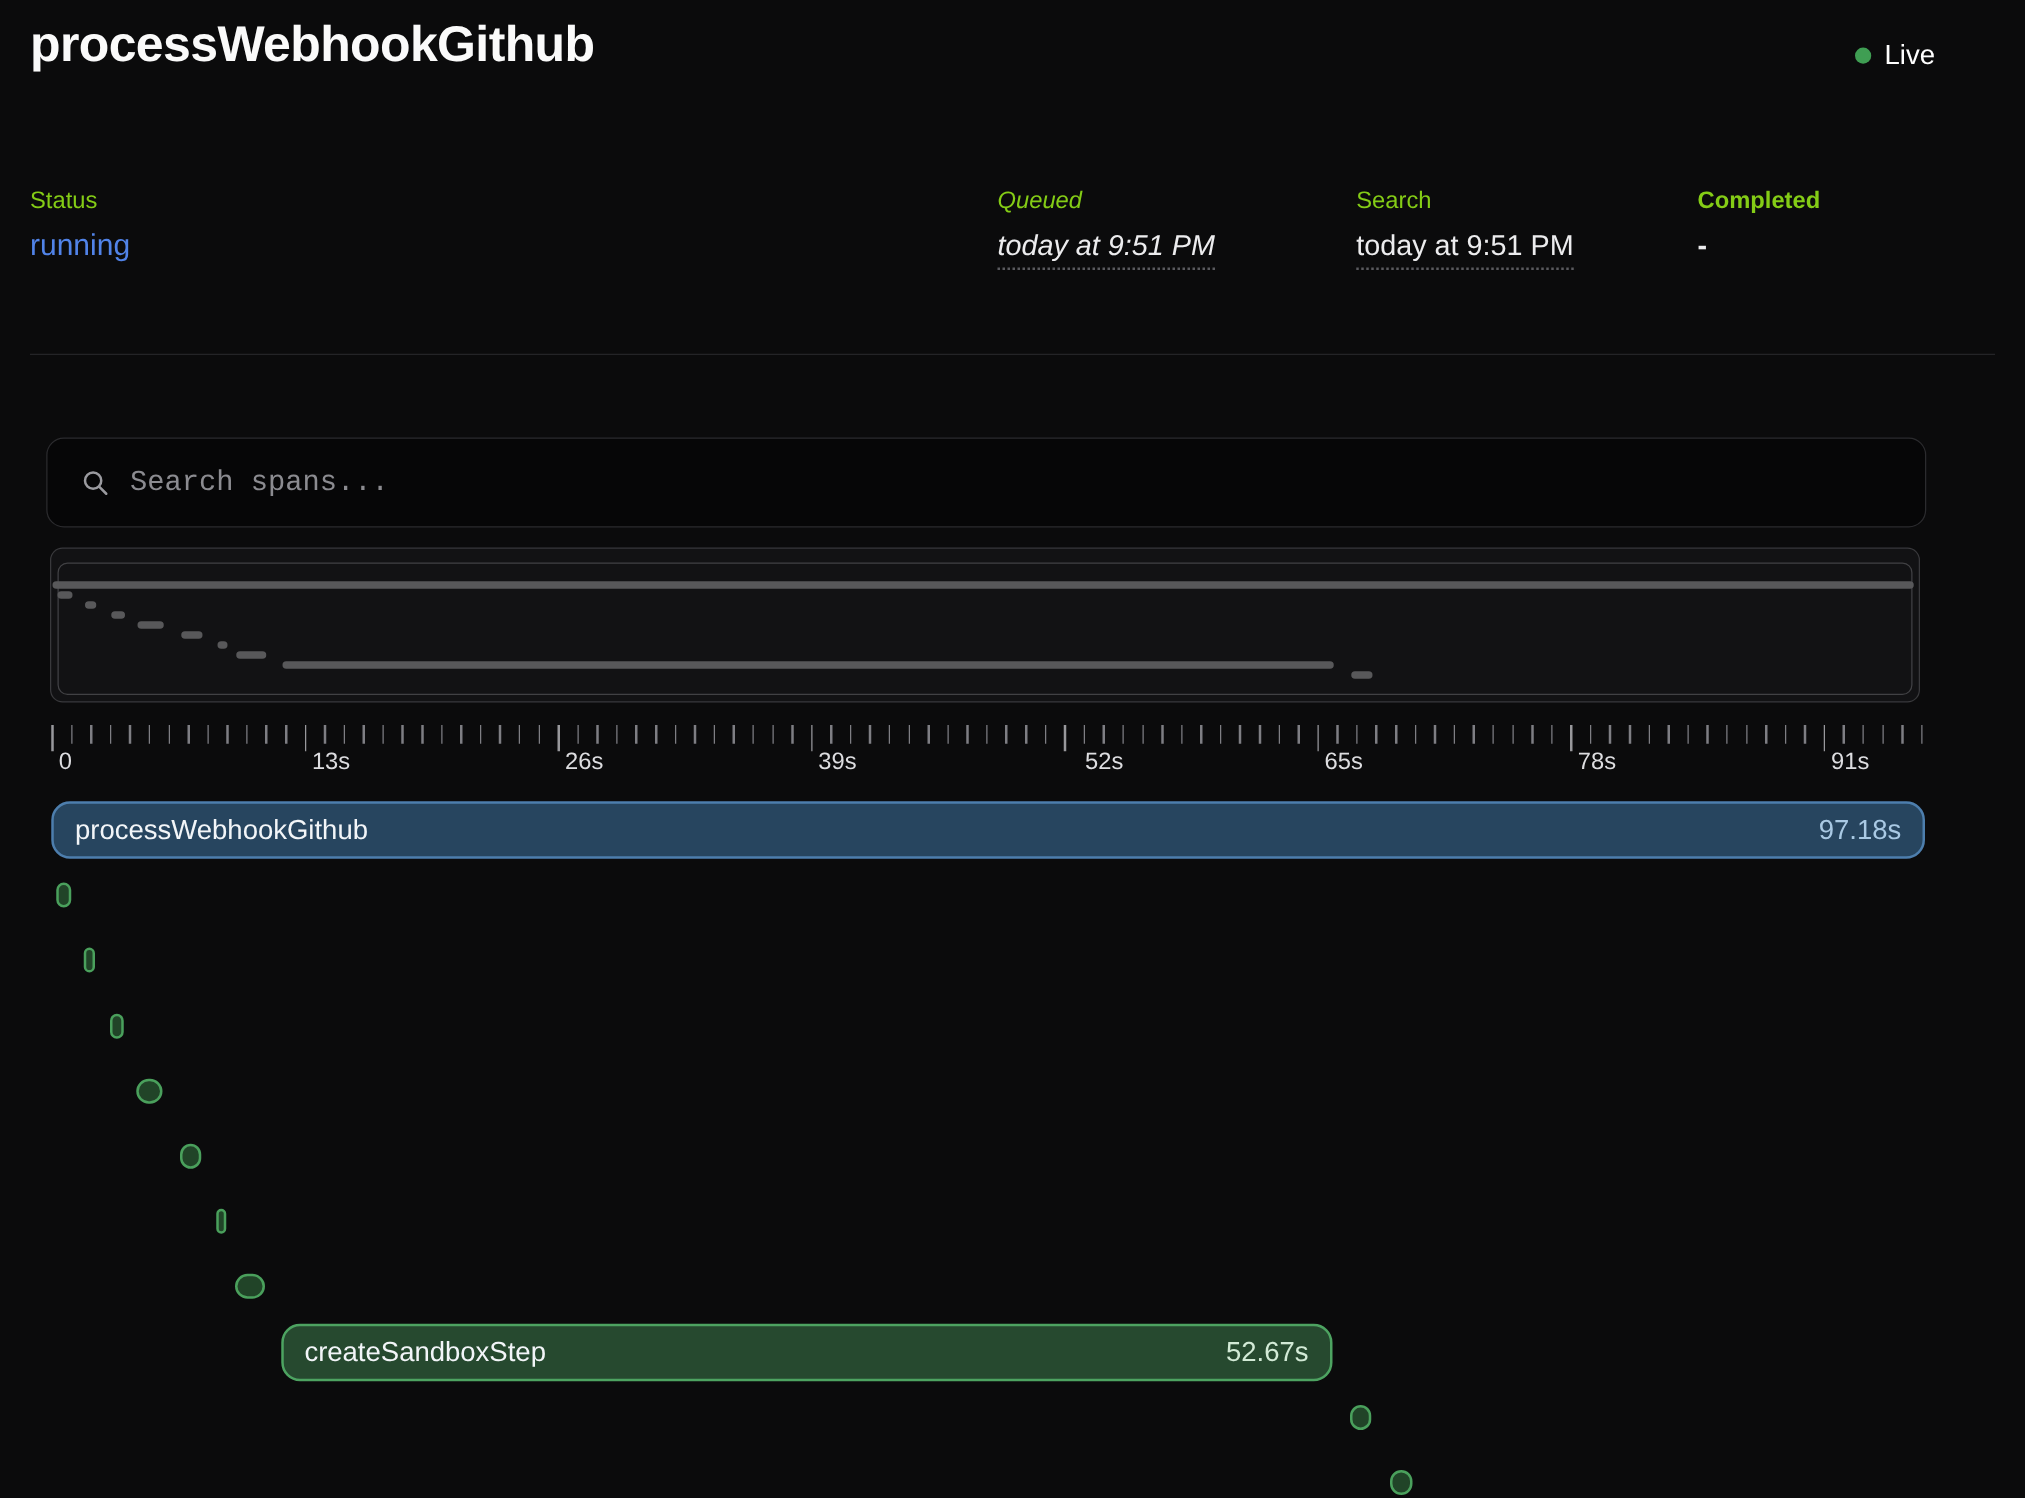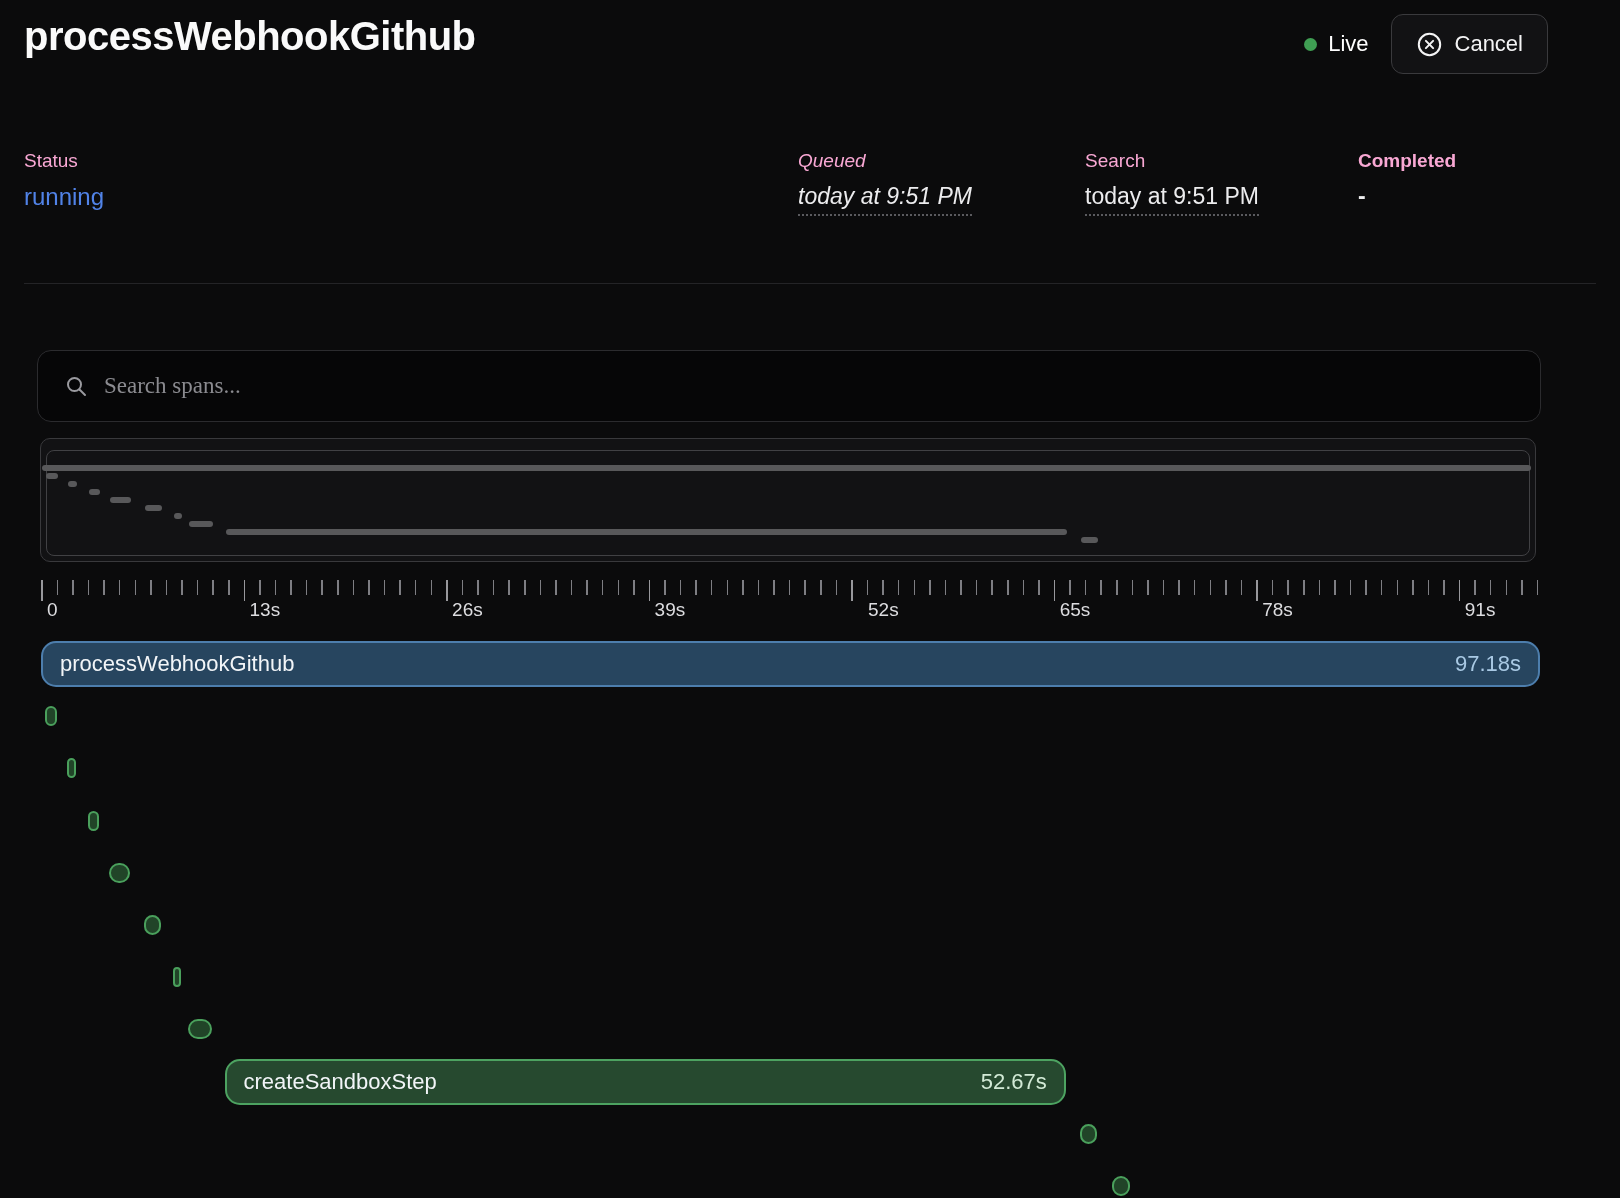--- a/index.html
+++ b/index.html
@@ -25,41 +25,41 @@
   .cancel-btn {
     display:flex; align-items:center; gap:12px;
     height:60px; padding:0 24px;
     background:#121214; border:1.5px solid #3a3a3d; border-radius:12px;
     color:#f4f4f5; font-size:22px; cursor:pointer;
     font-family:"Liberation Sans", sans-serif;
   }
   .cancel-icon { width:27px; height:27px; display:block; }
   
   .meta-col { position:absolute; top:150px; }
-  .meta-label { font-size:19px; color:#f9a8d4; }
+  .meta-label { font-size:19px; color:#84cc16; }
   .meta-value { margin-top:11px; font-size:23px; color:#ececee; }
   .meta-value.dotted { display:inline-block; border-bottom:2px dotted #5a5a5e; padding-bottom:4px; }
   .status-value { color:#5183e8; font-size:24px; }
   .runid-value { font-family:"Liberation Mono","DejaVu Sans Mono",monospace; font-size:26px; letter-spacing:0; }
   .col-status { left:24px; }
   .col-runid { left:192px; }
   .col-queued { left:798px;font-style:italic; }
   .col-started { left:1085px; }
   .col-completed { left:1358px;font-weight:bold; }
   .divider { position:absolute; left:24px; right:24px; top:283px; height:1px; background:#242427; }
   
   .search-box {
     position:absolute; left:37px; top:350px; width:1504px; height:72px;
     background:#060607; border:1px solid #2b2b2e; border-radius:14px;
     display:flex; align-items:center; padding:0 26px; gap:16px;
   }
   .search-icon { width:24px; height:24px; flex:0 0 auto; }
   .search-input {
     flex:1; background:transparent; border:none; outline:none;
-    font-size:23px; color:#e8e8ea; font-family:Liberation Serif, serif;
+    font-size:23px; color:#e8e8ea; font-family:Liberation Mono, monospace;
   }
   .search-input::placeholder { color:#8b8b90; }
   
   .minimap {
     position:absolute; left:40px; top:438px; width:1496px; height:124px;
     background:#121214; border:1.5px solid #39393c; border-radius:10px;
     overflow:hidden;
   }
   .minimap-brush {
     position:absolute; left:5px; right:5px; top:11px; bottom:5px;
@@ -87,28 +87,20 @@
 </head>
 <body>
 
 <div class="page-title">processWebhookGithub</div>
 
 <div class="header-right">
   <div class="live-wrap">
     <span class="live-dot"></span>
     <span class="live-label">Live</span>
   </div>
-  <button class="cancel-btn">
-    <svg class="cancel-icon" viewBox="0 0 24 24" fill="none" stroke="#f4f4f5" stroke-width="1.8">
-      <circle cx="12" cy="12" r="9.5"></circle>
-      <line x1="8.8" y1="8.8" x2="15.2" y2="15.2" stroke-linecap="round"></line>
-      <line x1="15.2" y1="8.8" x2="8.8" y2="15.2" stroke-linecap="round"></line>
-    </svg>
-    <span>Cancel</span>
-  </button>
 </div>
 
 <div class="meta-col col-status">
   <div class="meta-label">Status</div>
   <div class="meta-value status-value">running</div>
 </div>
 <div class="meta-col col-runid">
 </div>
 <div class="meta-col col-queued">
   <div class="meta-label">Queued</div>

